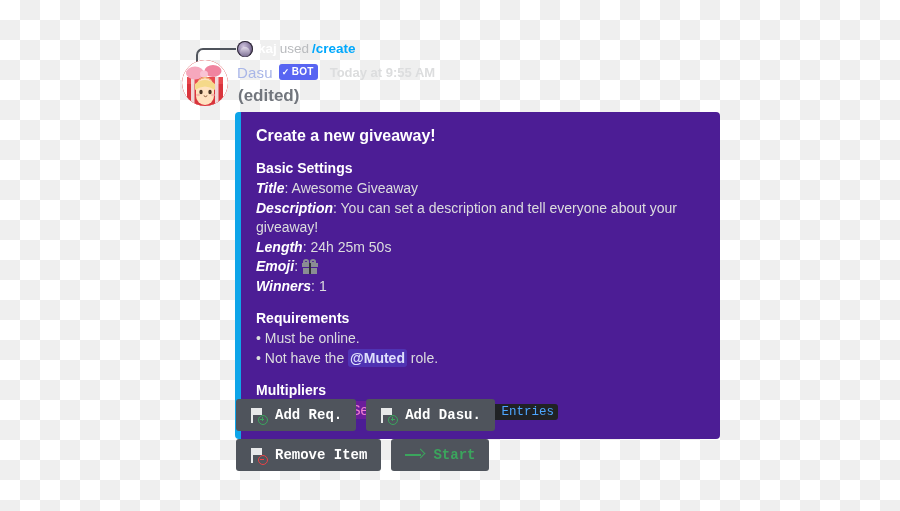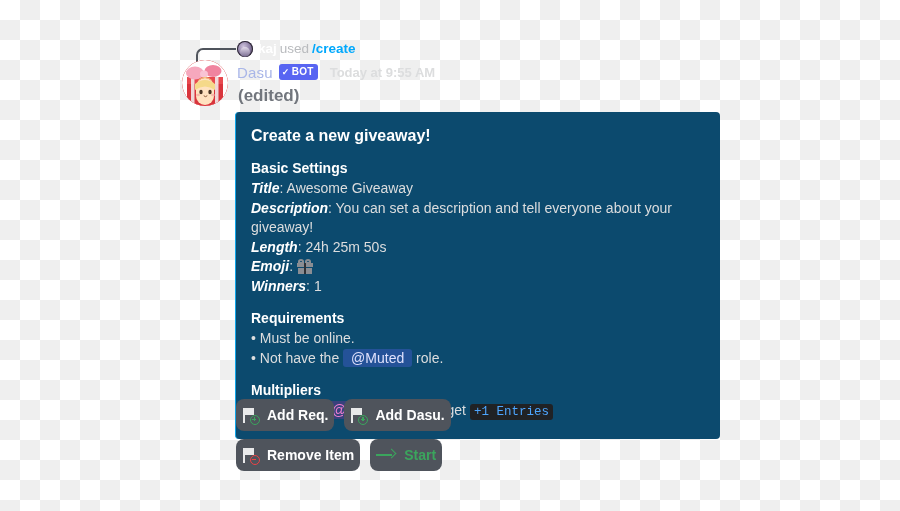--- a/index.html
+++ b/index.html
@@ -139,22 +139,22 @@
     color: #72767d;
     font-weight: bold;
   }
 
   
   #embed {
     position: absolute;
     left: 235px;
     top: 112px;
     width: 485px;
-    background: #0c4a6e;
-    border-left: 1px solid #0ea5e9;
+    background: #4c1d95;
+    border-left: 6px solid #0ea5e9;
     border-radius: 4px;
     box-sizing: border-box;
     padding: 14px 18px 16px 15px;
   }
   #embed-title {
     color: #ffffff;
     font-size: 16px;
     font-weight: bold;
     margin: 0 0 10px 0;
     line-height: 20px;
@@ -200,23 +200,23 @@
   .gift-emoji .knotL { left: 1px; }
   .gift-emoji .knotR { left: 8px; }
   .gift-emoji .gap {
     position: absolute; left: 7px; top: 4px;
     width: 2px; height: 11px; background: #2f3136;
   }
 
   .mention-role {
     background: rgba(88, 101, 242, .32);
     color: #dee0fc;
-    font-weight: normal;
+    font-weight: bold;
     border-radius: 3px;
-    padding: 1px 8px;
+    padding: 1px 2px;
   }
   .mention-booster {
     background: rgba(233, 30, 180, .20);
     color: #f080d0;
     border-radius: 3px;
     padding: 1px 3px;
   }
   .code-inline {
     background: #202225;
     color: #4da6ff;
@@ -232,26 +232,26 @@
     left: 236px;
     top: 399px;
   }
   .btn-row { display: flex; gap: 10px; margin-bottom: 8px; }
   .discord-btn {
     display: inline-flex;
     align-items: center;
     gap: 8px;
     background: #4f545c;
     border: none;
-    border-radius: 8px;
+    border-radius: 3px;
     color: #ffffff;
-    font-family: Liberation Sans, sans-serif;
+    font-family: Liberation Mono, monospace;
     font-size: 14px;
     font-weight: bold;
-    padding: 0 6px;
+    padding: 0 14px;
     height: 32px;
     cursor: pointer;
     white-space: nowrap;
   }
   .discord-btn .label-start { color: #3ba55d; }
 
   
   .flag-icon {
     position: relative;
     width: 17px;

